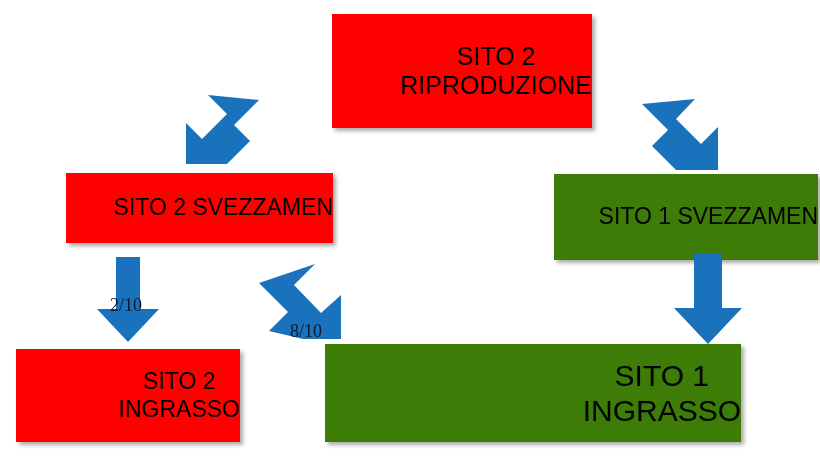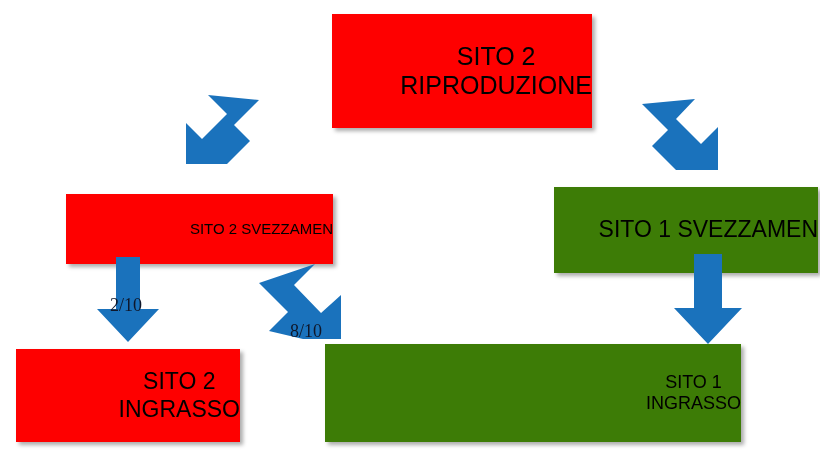--- a/index.html
+++ b/index.html
@@ -35,35 +35,33 @@
   .node-red   { background: #fe0000; }
   .node-green { background: #3d7c06; }
 
   
   #node-sito2-riproduzione {
     left: 332px; top: 14px; width: 260px; height: 114px;
     font-size: 25px;
   }
   #node-sito2-svezzamento {
     left: 66px; top: 173px; width: 267px; height: 70px;
-    font-size: 15px;
-    margin-top: 21px;
+    font-size: 23px;
   }
   #node-sito1-svezzamento {
     left: 554px; top: 174px; width: 264px; height: 86px;
     font-size: 23px;
-    margin-top: 13px;
   }
   #node-sito2-ingrasso {
     left: 16px; top: 349px; width: 224px; height: 93px;
     font-size: 23px;
   }
   #node-sito1-ingrasso {
     left: 325px; top: 344px; width: 416px; height: 98px;
-    font-size: 18px;
+    font-size: 30px;
   }
 
   
   .arrow {
     position: absolute;
   }
   .arrow svg {
     display: block;
     overflow: visible;
   }

